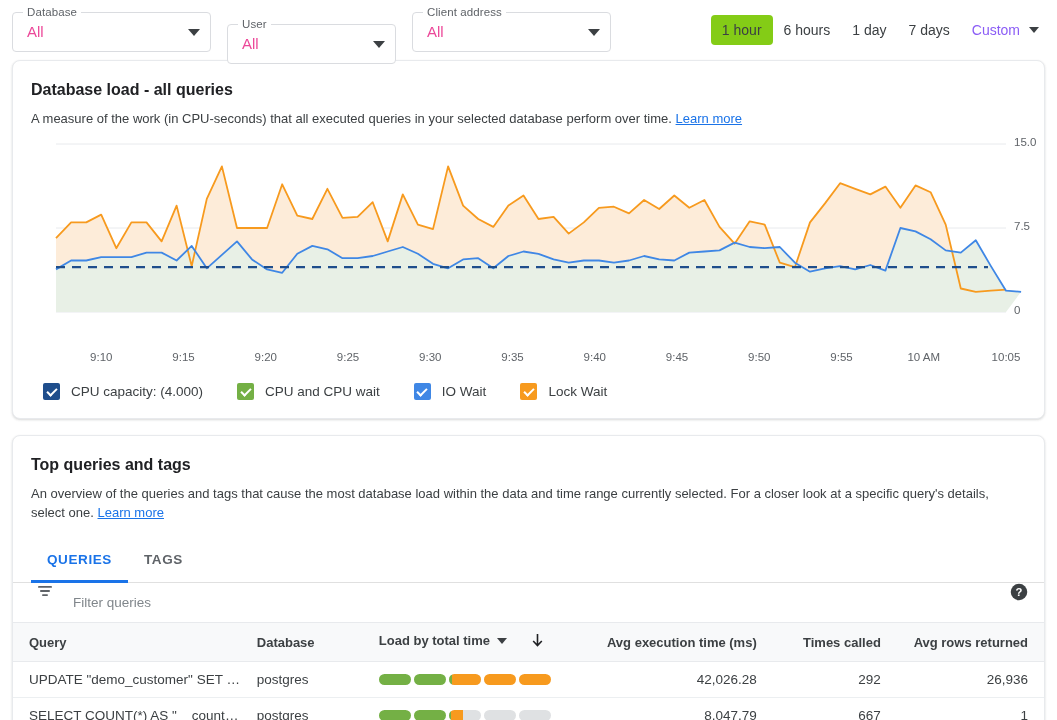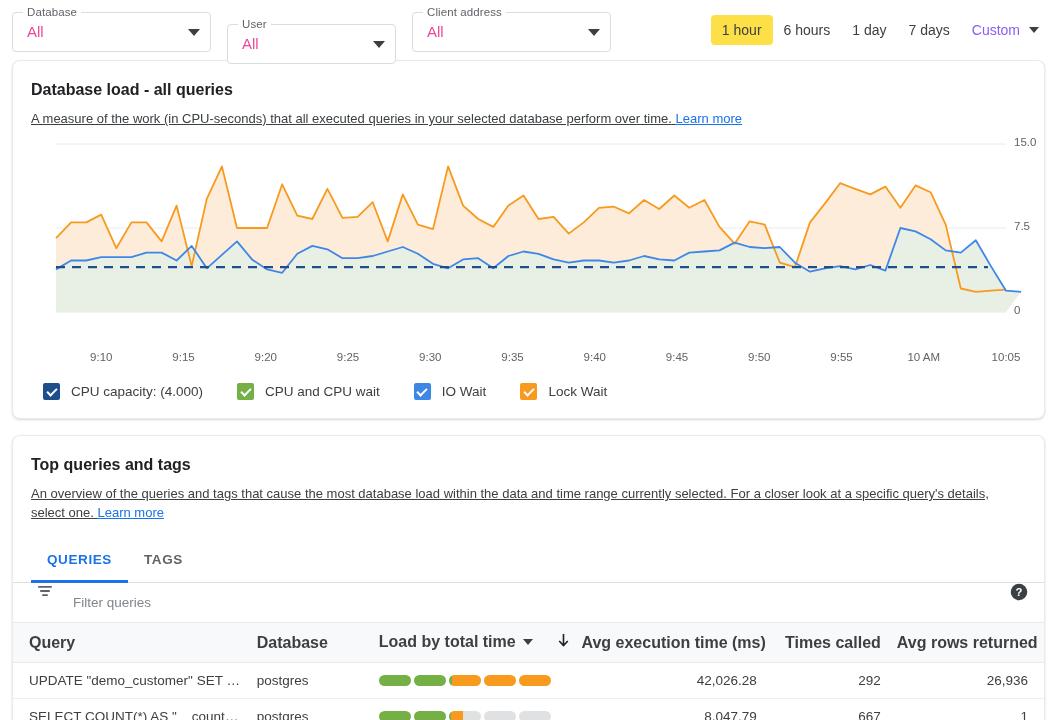--- a/index.html
+++ b/index.html
@@ -72,21 +72,21 @@
     font-size: 14px;
   }
   .tr-btn {
     padding: 6px 11px;
     border-radius: 4px;
     color: #3c4043;
     cursor: pointer;
     white-space: nowrap;
     line-height: 18px;
   }
-  .tr-btn.active { background: #fde047; }
+  .tr-btn.active { background: #84cc16; }
   .tr-custom {
     display: flex;
     align-items: center;
     padding: 6px 6px 6px 11px;
     color: #8b5cf6;
     cursor: pointer;
   }
   .caret-sm {
     width: 0; height: 0;
     border-left: 5.5px solid transparent;
@@ -108,21 +108,20 @@
     font-weight: bold;
     color: #202124;
     padding: 18px 18px 0 18px;
     line-height: 22px;
   }
   .card-desc {
     font-size: 13px;
     color: #3c4043;
     padding: 8px 18px 0 18px;
     line-height: 19px;
-    text-decoration: underline;
   }
   .link {
     color: #1a73e8;
     text-decoration: underline;
     cursor: pointer;
   }
 
   
   .chart-wrap {
     position: relative;
@@ -227,21 +226,21 @@
   .help-icon { flex: none; cursor: pointer; }
 
   
   table.qtable {
     width: 100%;
     border-collapse: collapse;
     table-layout: fixed;
   }
   table.qtable thead th {
     background: #f8f9fa;
-    font-size: 16px;
+    font-size: 13px;
     font-weight: bold;
     color: #3c4043;
     padding: 10px 8px;
     text-align: left;
     border-bottom: 1px solid #e8eaed;
     height: 30px;
     white-space: nowrap;
   }
   table.qtable thead th.num { text-align: right; }
   table.qtable tbody td {

